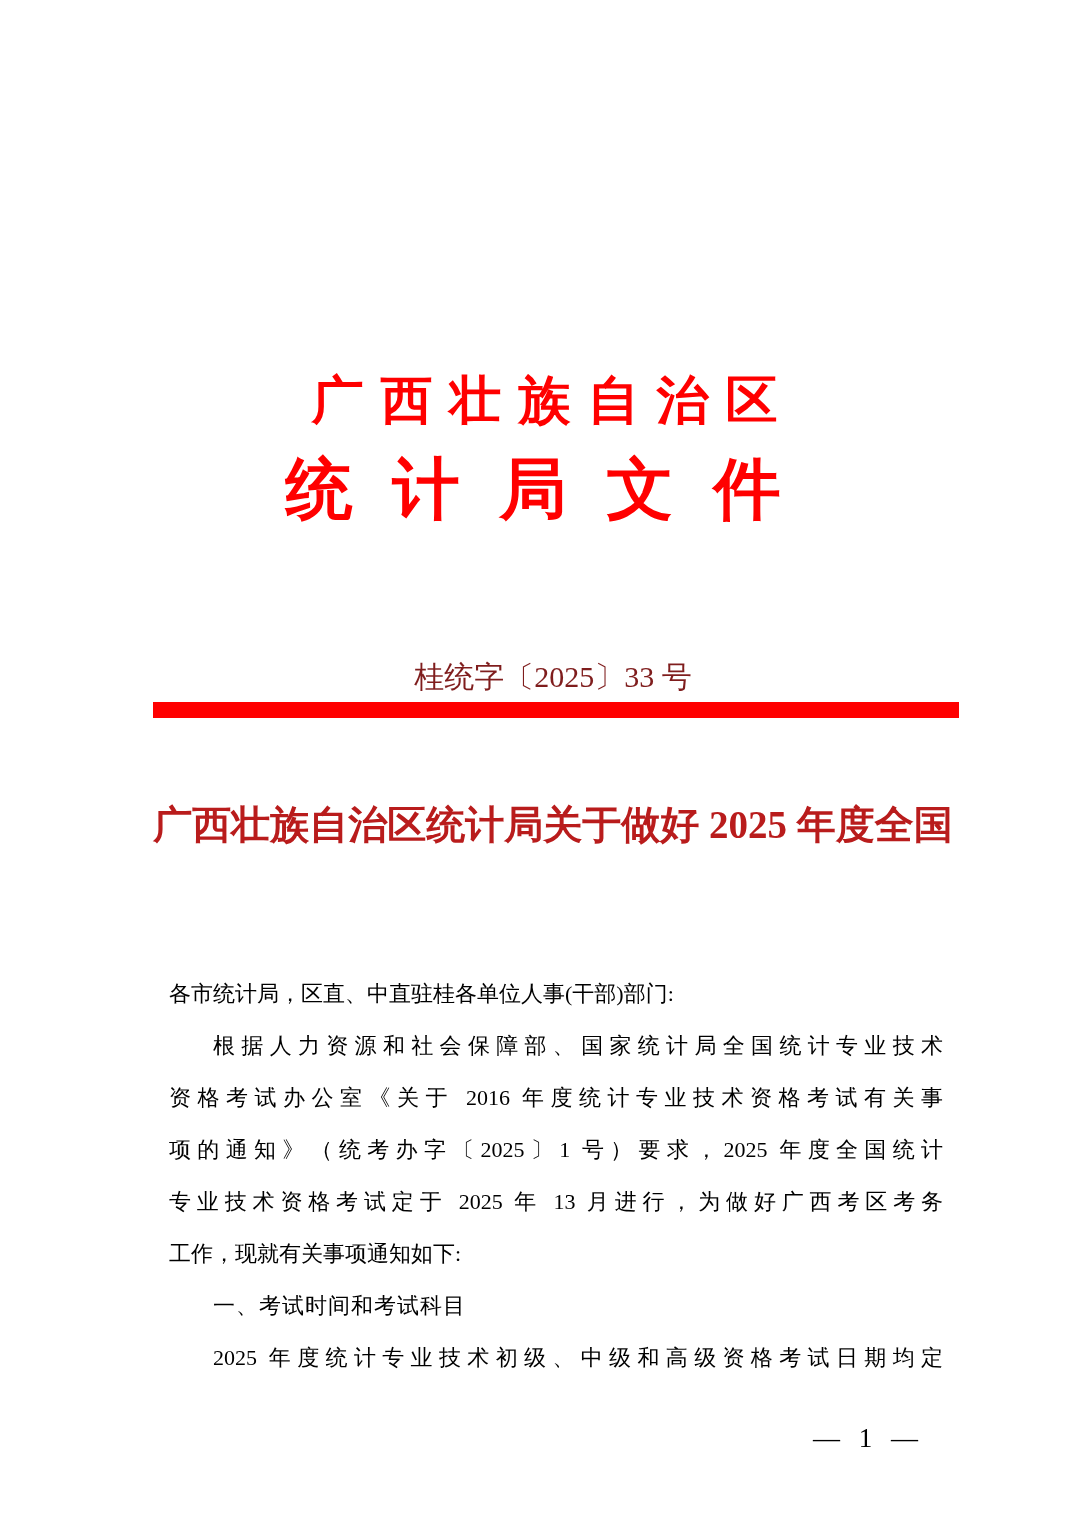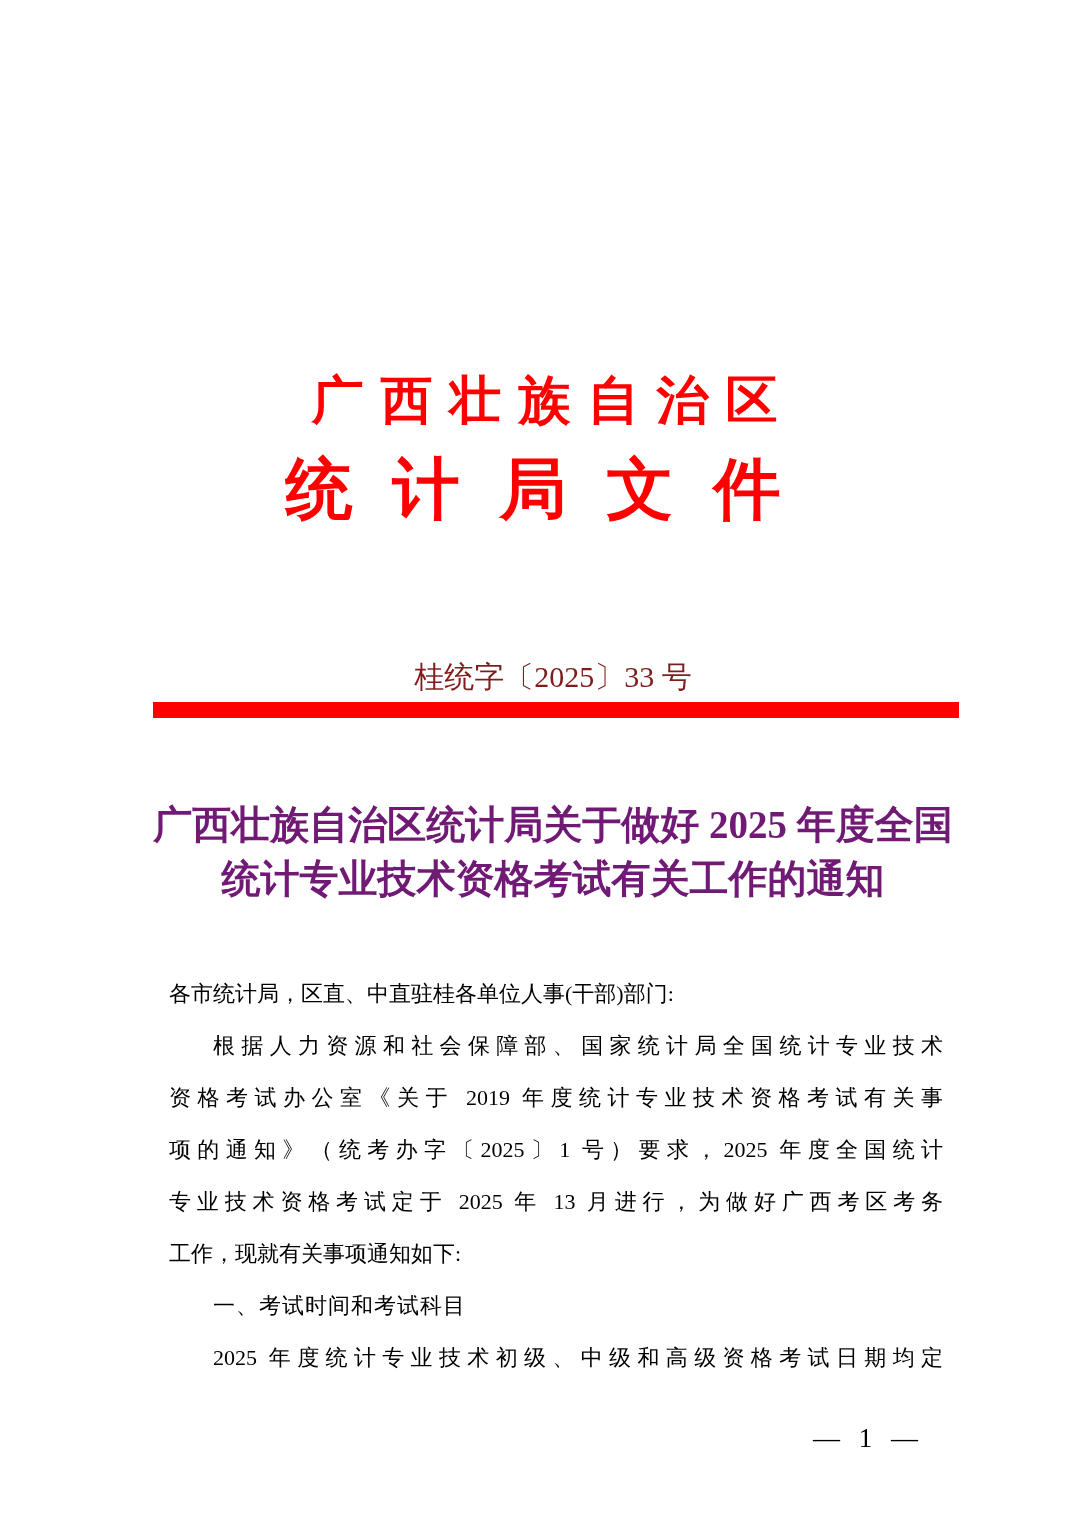--- a/index.html
+++ b/index.html
@@ -57,21 +57,21 @@
   }
   
   .title-line1, .title-line2 {
     position: absolute;
     left: 110px; right: 110px;
     text-align: center;
     font-size: 39px;
     font-weight: bold;
     line-height: 50px;
     white-space: nowrap;
-    color: #701a75;
+    color: #b91c1c;
   }
   .title-line1 { top: 776px; }
   .title-line2 { top: 830px; }
   
   .body-block {
     position: absolute;
     top: 936px;
     left: 137px;
     width: 806px;
     font-size: 22px;
@@ -114,26 +114,25 @@
   <div class="org-line1">广西壮族自治区</div>
 
   <div class="org-line2">统计局文件</div>
 
   <div class="doc-number">桂统字〔2025〕33 号</div>
 
   <div class="red-divider"></div>
 
   <div class="title-line1">广西壮族自治区统计局关于做好 2025 年度全国</div>
 
-  <div class="title-line2">统计专业技术资格考试有关工作的通知</div>
 
   <div class="body-block">
     <div class="body-line">各市统计局，区直、中直驻桂各单位人事(干部)部门:</div>
     <div class="body-line indent fill">根据人力资源和社会保障部、国家统计局全国统计专业技术</div>
-    <div class="body-line fill">资格考试办公室《关于 2019 年度统计专业技术资格考试有关事</div>
+    <div class="body-line fill">资格考试办公室《关于 2016 年度统计专业技术资格考试有关事</div>
     <div class="body-line fill">项的通知》（统考办字〔2025〕1 号）要求，2025 年度全国统计</div>
     <div class="body-line fill">专业技术资格考试定于 2025 年 13 月进行，为做好广西考区考务</div>
     <div class="body-line">工作，现就有关事项通知如下:</div>
     <div class="body-line indent heading">一、考试时间和考试科目</div>
     <div class="body-line indent fill">2025 年度统计专业技术初级、中级和高级资格考试日期均定</div>
   </div>
 
   <div class="page-number">— 1 —</div>
 
 </div>

